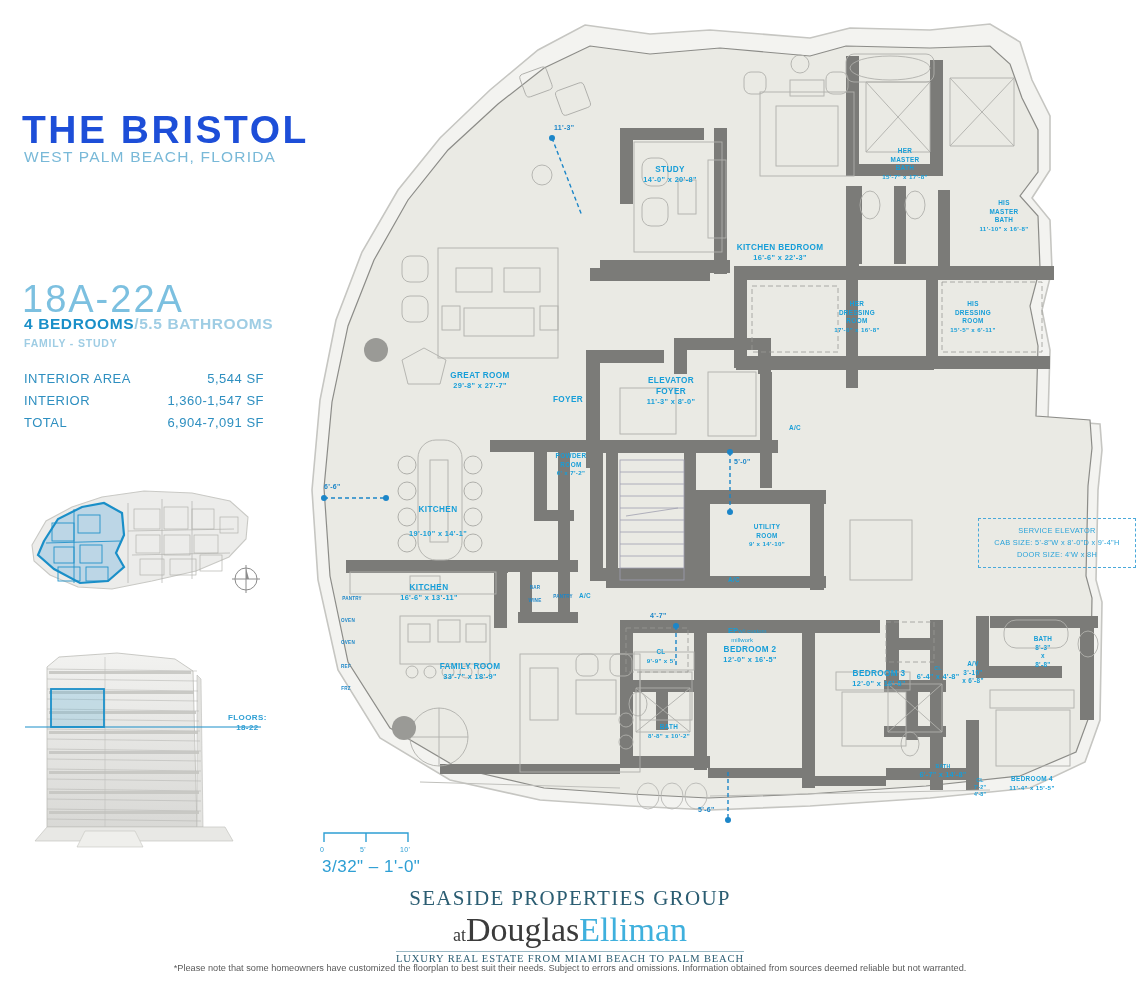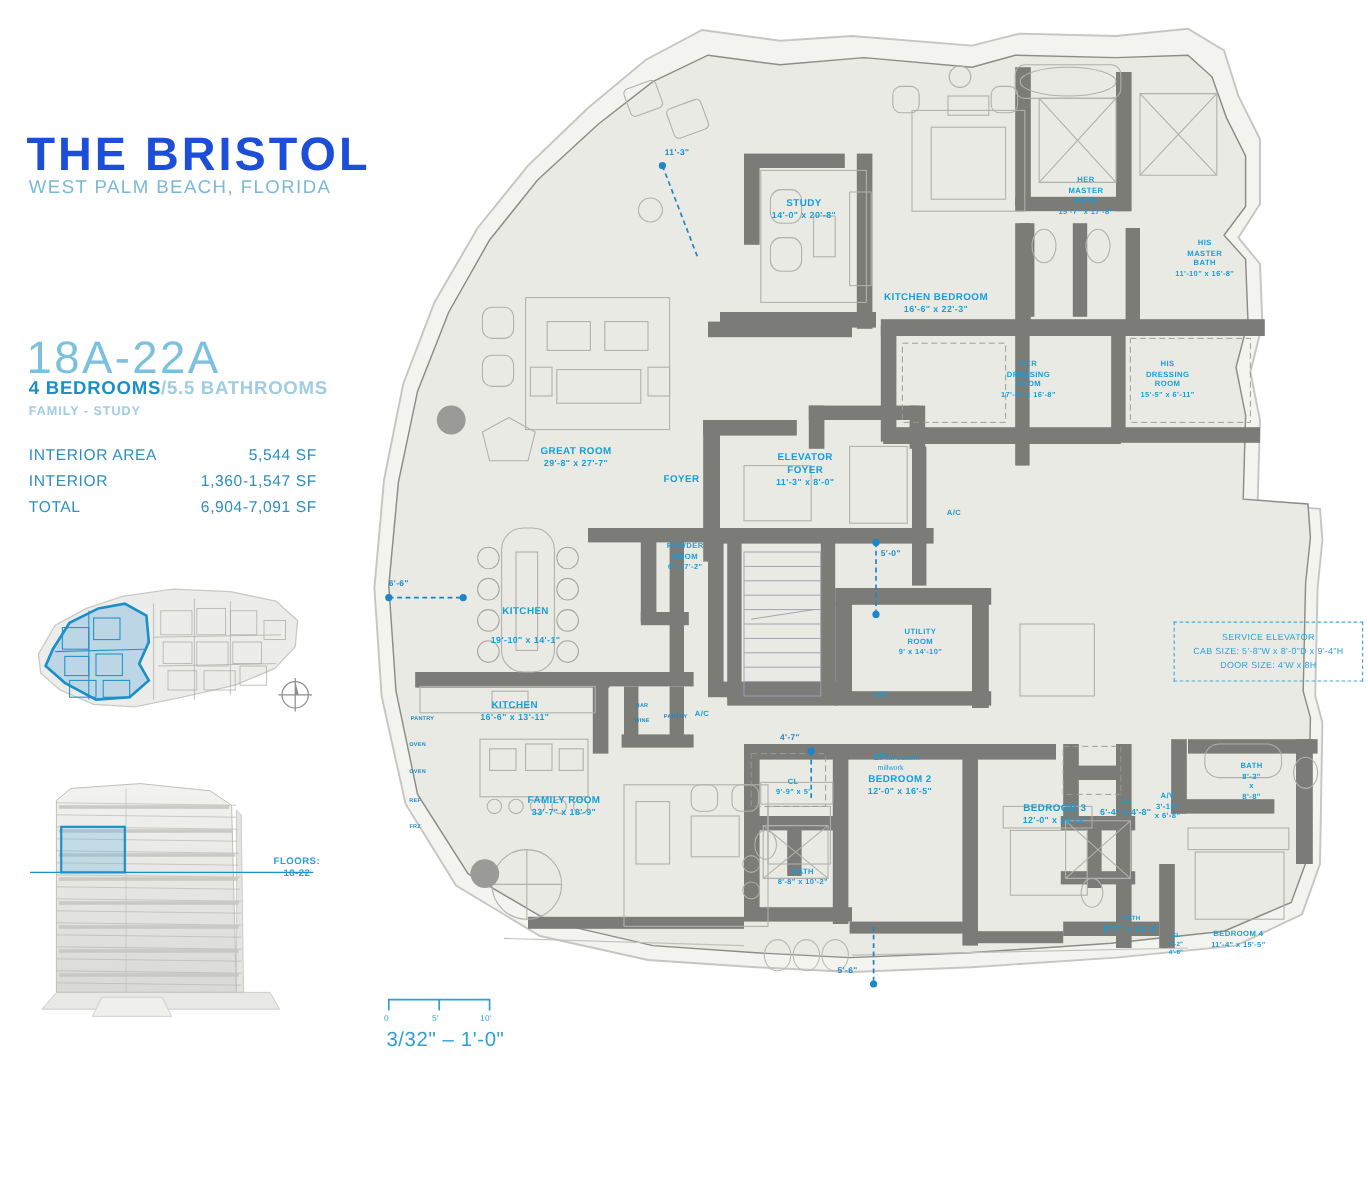--- a/index.html
+++ b/index.html
@@ -278,20 +278,26 @@
   <svg id="scalebar" viewBox="0 0 90 18">
     <path d="M2 14 L2 5 L44 5 L44 14 M44 5 L86 5 L86 14" fill="none" stroke="#2e9fd4" stroke-width="1.4"></path>
   </svg>
   <div class="scale-ticks">
     <span style="left:2px">0</span>
     <span style="left:42px">5'</span>
     <span style="left:82px">10'</span>
   </div>
   <div class="scale-text">3/32" – 1'-0"</div>
 
+  <div id="footer-logo">
+    <div class="f-line1">SEASIDE PROPERTIES GROUP</div>
+    <div class="f-line2"><span class="at">at</span><span>Douglas</span><span class="ell">Elliman</span></div>
+    <div class="f-line3">LUXURY REAL ESTATE FROM MIAMI BEACH TO PALM BEACH</div>
+  </div>
+  <div class="disclaimer">*Please note that some homeowners have customized the floorplan to best suit their needs. Subject to errors and omissions. Information obtained from sources deemed reliable but not warranted.</div>
 
   <div id="plan">
 
     <svg width="850" height="810" viewBox="0 0 850 810">
 
       <path d="M295 5 L360 14 L420 10 L520 18 L560 8 L640 10 L700 4 L730 22 L742 60 L760 96 L760 150
                L742 178 L760 200 L762 250 L752 290 L760 330 L758 400 L810 404 L812 430 L808 470
                L806 560 L812 582 L810 700 L795 742 L740 768 L640 778 L520 786 L420 790 L340 786
                L250 780 L160 760 L90 718 L48 650 L28 560 L22 470 L30 380 L46 300 L72 232 L108 170
                L150 118 L200 70 L248 30 Z" fill="#f3f3f0" stroke="#c6c6c2" stroke-width="1.6"></path>

